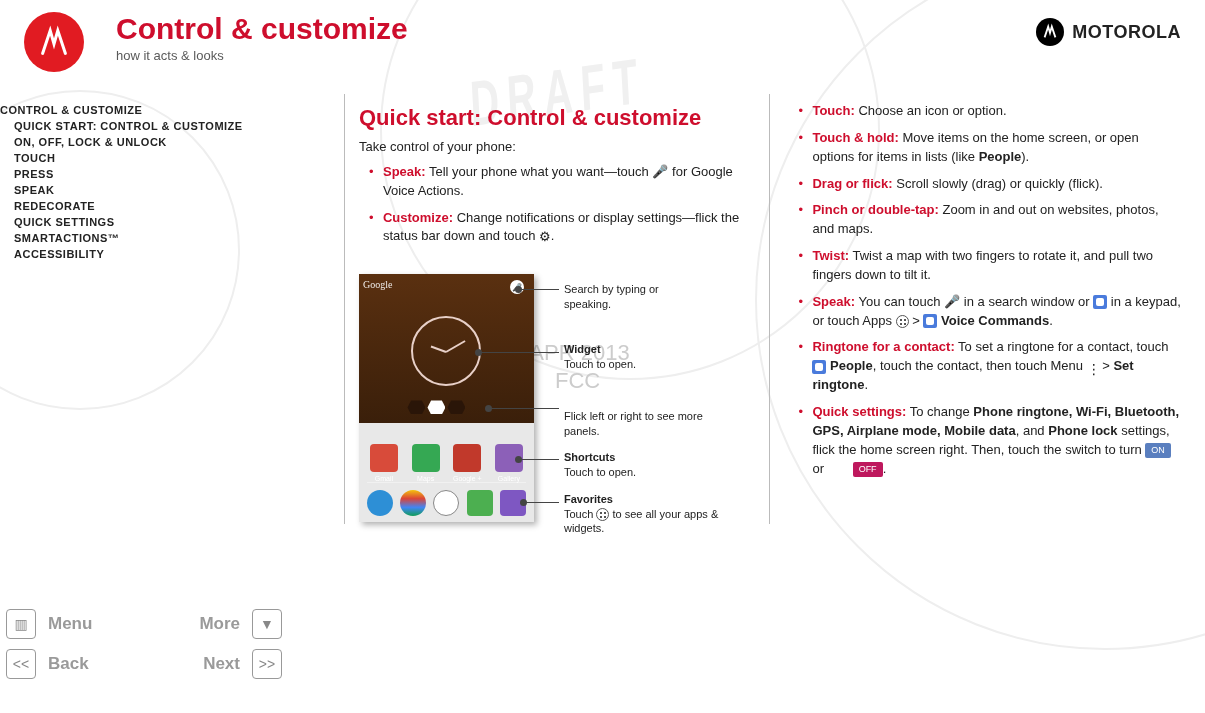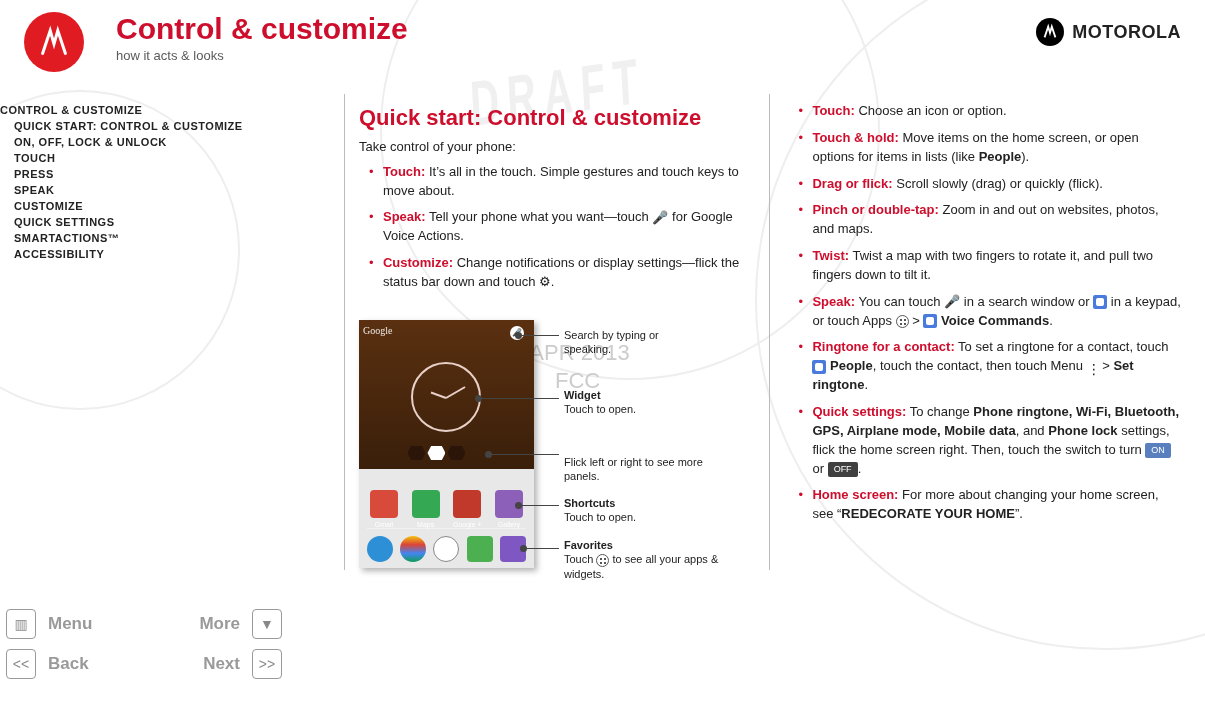--- a/index.html
+++ b/index.html
@@ -48,21 +48,21 @@
   .bul { padding-left:14px;}
   .bul li{ list-style:none; position:relative; margin-bottom:8px; padding-left:10px;}
   .bul li::before{ content:"•"; color:#ce0e2d; position:absolute; left:-4px;}
   .kw{ color:#ce0e2d; font-weight:bold;}
   .bold{ font-weight:bold;}
   .inline-icon{ display:inline-block; vertical-align:middle; }
 
   .col-right { width:400px; padding-top:18px; padding-left:4px; font-size:13px; line-height:1.45;}
   .col-right h3{ color:#ce0e2d; font-size:16px; margin-bottom:4px;}
   .badge{ display:inline-block; background:#5a7fbf; color:#fff; font-size:9px; padding:1px 6px; border-radius:2px; vertical-align:middle;}
-  .badge-off{ background:#404040;}
+  .badge-off{ background:#be185d;margin-left:25px;}
   .blue-ico{display:inline-block;width:14px;height:14px;background:#4a7bdc;vertical-align:middle;border-radius:2px;position:relative;}
   .blue-ico::after{content:"";position:absolute;inset:3px;background:#fff;border-radius:2px;}
   .dots-ico{display:inline-block;vertical-align:middle;width:12px;height:12px;position:relative;}
   .dots-ico::before{content:"⋮";font-size:14px;line-height:10px;}
   .grid-ico{display:inline-block;width:13px;height:13px;border:1px solid #555;border-radius:50%;vertical-align:middle;position:relative;}
   .grid-ico::after{content:"";position:absolute;inset:2px;background:radial-gradient(#555 30%, transparent 32%) 0 0/4px 4px;}
 
   
   .phone-wrap{ position:relative; margin-top:28px; height:260px;}
   .phone{ position:absolute; left:0; top:0; width:175px; height:248px; background:linear-gradient(#5a3010,#3a1f0a 60%, #e8e8e8 60%); box-shadow:3px 3px 6px rgba(0,0,0,0.3);}
@@ -126,34 +126,33 @@
 
 <div class="cols">
   <div class="col-left">
     <div class="toc" id="toc">
         <div class="lvl0">CONTROL &amp; CUSTOMIZE</div>
         <div class="lvl1">QUICK START: CONTROL &amp; CUSTOMIZE</div>
         <div class="lvl1">ON, OFF, LOCK &amp; UNLOCK</div>
         <div class="lvl1">TOUCH</div>
         <div class="lvl1">PRESS</div>
         <div class="lvl1">SPEAK</div>
-        <div class="lvl1">CUSTOMIZE</div>
+        <div class="lvl1">REDECORATE</div>
         <div class="lvl1">QUICK SETTINGS</div>
         <div class="lvl1">SMARTACTIONS™</div>
         <div class="lvl1">ACCESSIBILITY</div>
       </div>
   </div>
 
   <div class="vsep"></div>
 
   <div class="col-mid">
     <h2>Quick start: Control &amp; customize</h2>
     <div class="lead">Take control of your phone:</div>
     <ul class="bul">
-      <li><span class="kw">Touch:</span><span> It’s all in the touch. Simple gestures and touch keys to move about.</span></li>
       <li><span class="kw">Speak:</span><span> Tell your phone what you want—touch </span><span class="inline-icon">🎤</span><span> for Google Voice Actions.</span></li>
       <li><span class="kw">Customize:</span><span> Change notifications or display settings—flick the status bar down and touch </span><span class="inline-icon">⚙</span><span>.</span></li>
     </ul>
 
     <div class="phone-wrap">
       <div class="phone">
         <div class="searchbar">
           <span class="glogo">Google</span>
           <span class="mic">🎤</span>
         </div>
@@ -229,21 +228,20 @@
   <div class="col-right">
     <ul class="bul">
       <li><span class="kw">Touch:</span><span> Choose an icon or option.</span></li>
       <li><span class="kw">Touch &amp; hold:</span><span> Move items on the home screen, or open options for items in lists (like </span><span class="bold">People</span><span>).</span></li>
       <li><span class="kw">Drag or flick:</span><span> Scroll slowly (drag) or quickly (flick).</span></li>
       <li><span class="kw">Pinch or double-tap:</span><span> Zoom in and out on websites, photos, and maps.</span></li>
       <li><span class="kw">Twist:</span><span> Twist a map with two fingers to rotate it, and pull two fingers down to tilt it.</span></li>
       <li><span class="kw">Speak:</span><span> You can touch </span><span>🎤</span><span> in a search window or </span><span class="blue-ico"></span><span> in a keypad, or touch Apps </span><span class="grid-ico"></span><span> &gt; </span><span class="blue-ico"></span> <span class="bold">Voice Commands</span><span>.</span></li>
       <li><span class="kw">Ringtone for a contact:</span><span> To set a ringtone for a contact, touch </span><span class="blue-ico"></span> <span class="bold">People</span><span>, touch the contact, then touch Menu </span><span class="dots-ico"></span><span> &gt; </span><span class="bold">Set ringtone</span><span>.</span></li>
       <li><span class="kw">Quick settings:</span><span> To change </span><span class="bold">Phone ringtone, Wi‑Fi, Bluetooth, GPS, Airplane mode, Mobile data</span><span>, and </span><span class="bold">Phone lock</span><span> settings, flick the home screen right. Then, touch the switch to turn </span><span class="badge">ON</span><span> or </span><span class="badge badge-off">OFF</span><span>.</span></li>
-      <li><span class="kw">Home screen:</span><span> For more about changing your home screen, see “</span><span class="bold">REDECORATE YOUR HOME</span><span>”.</span></li>
     </ul>
   </div>
 </div>
 
 <div class="navbtns">
   <div class="navrow">
     <span class="nav-icon">▥</span>
     <span class="nav-label">Menu</span>
     <span class="nav-label r">More</span>
     <span class="nav-icon">▼</span>

